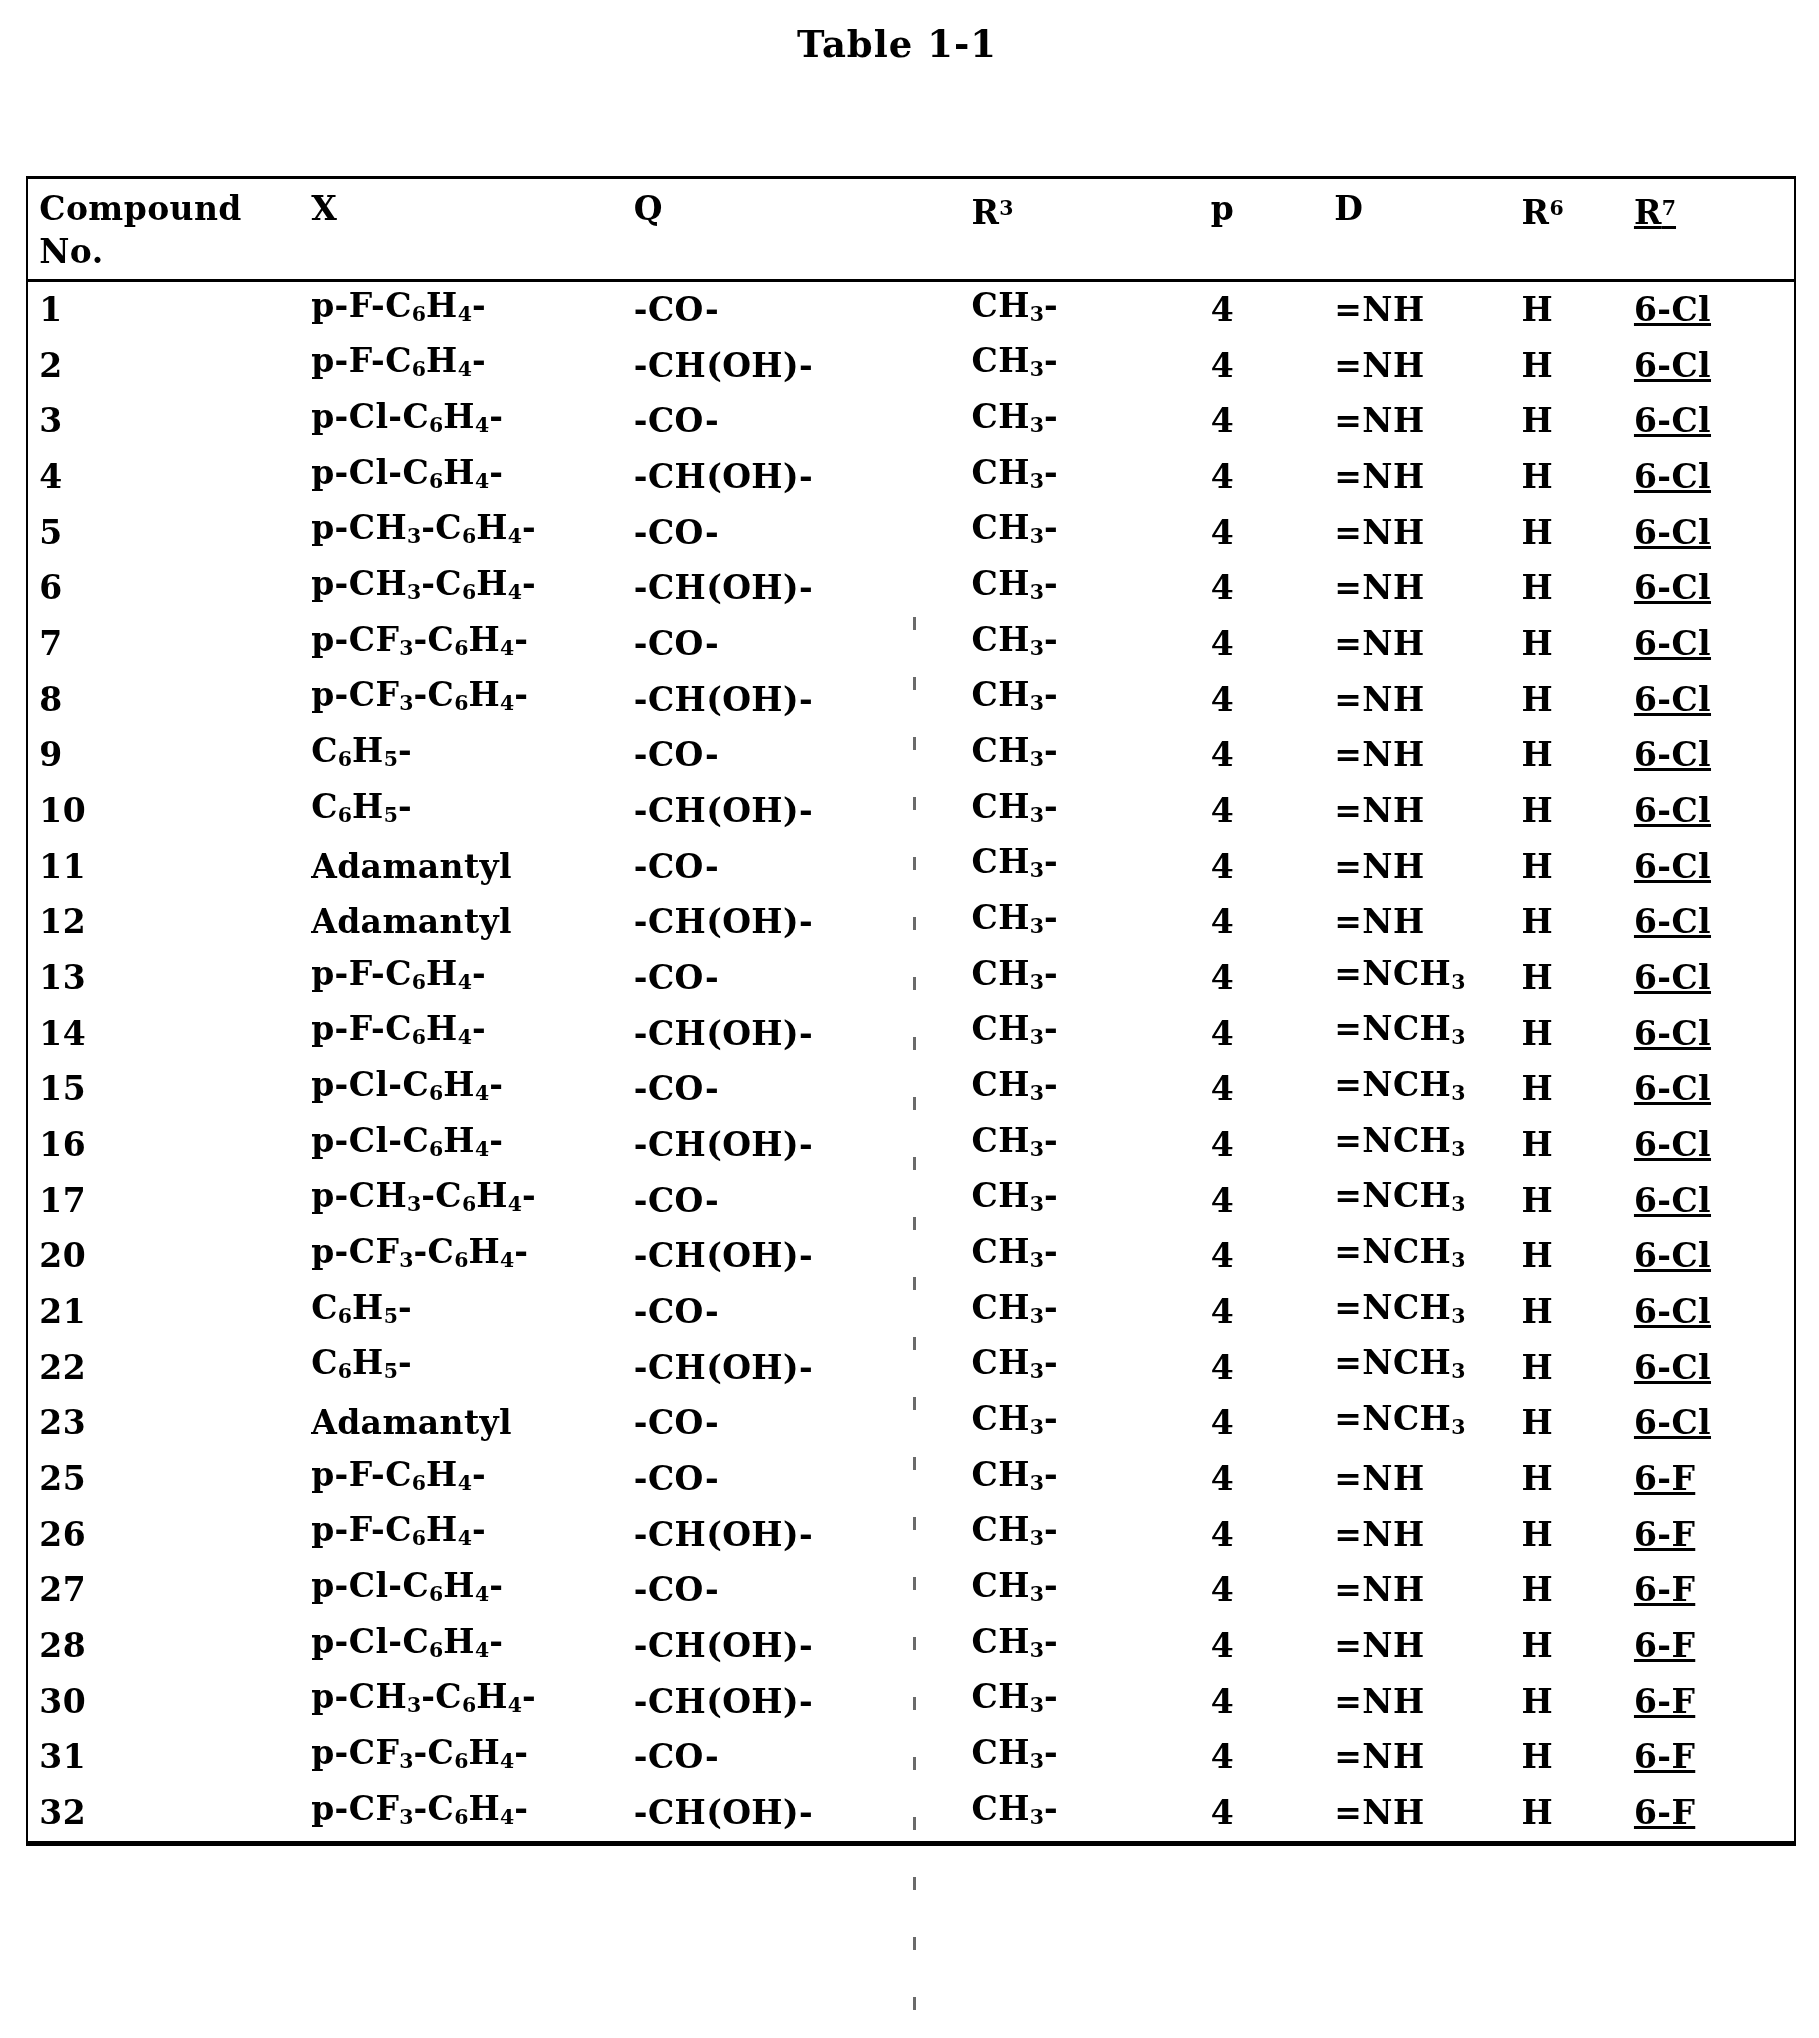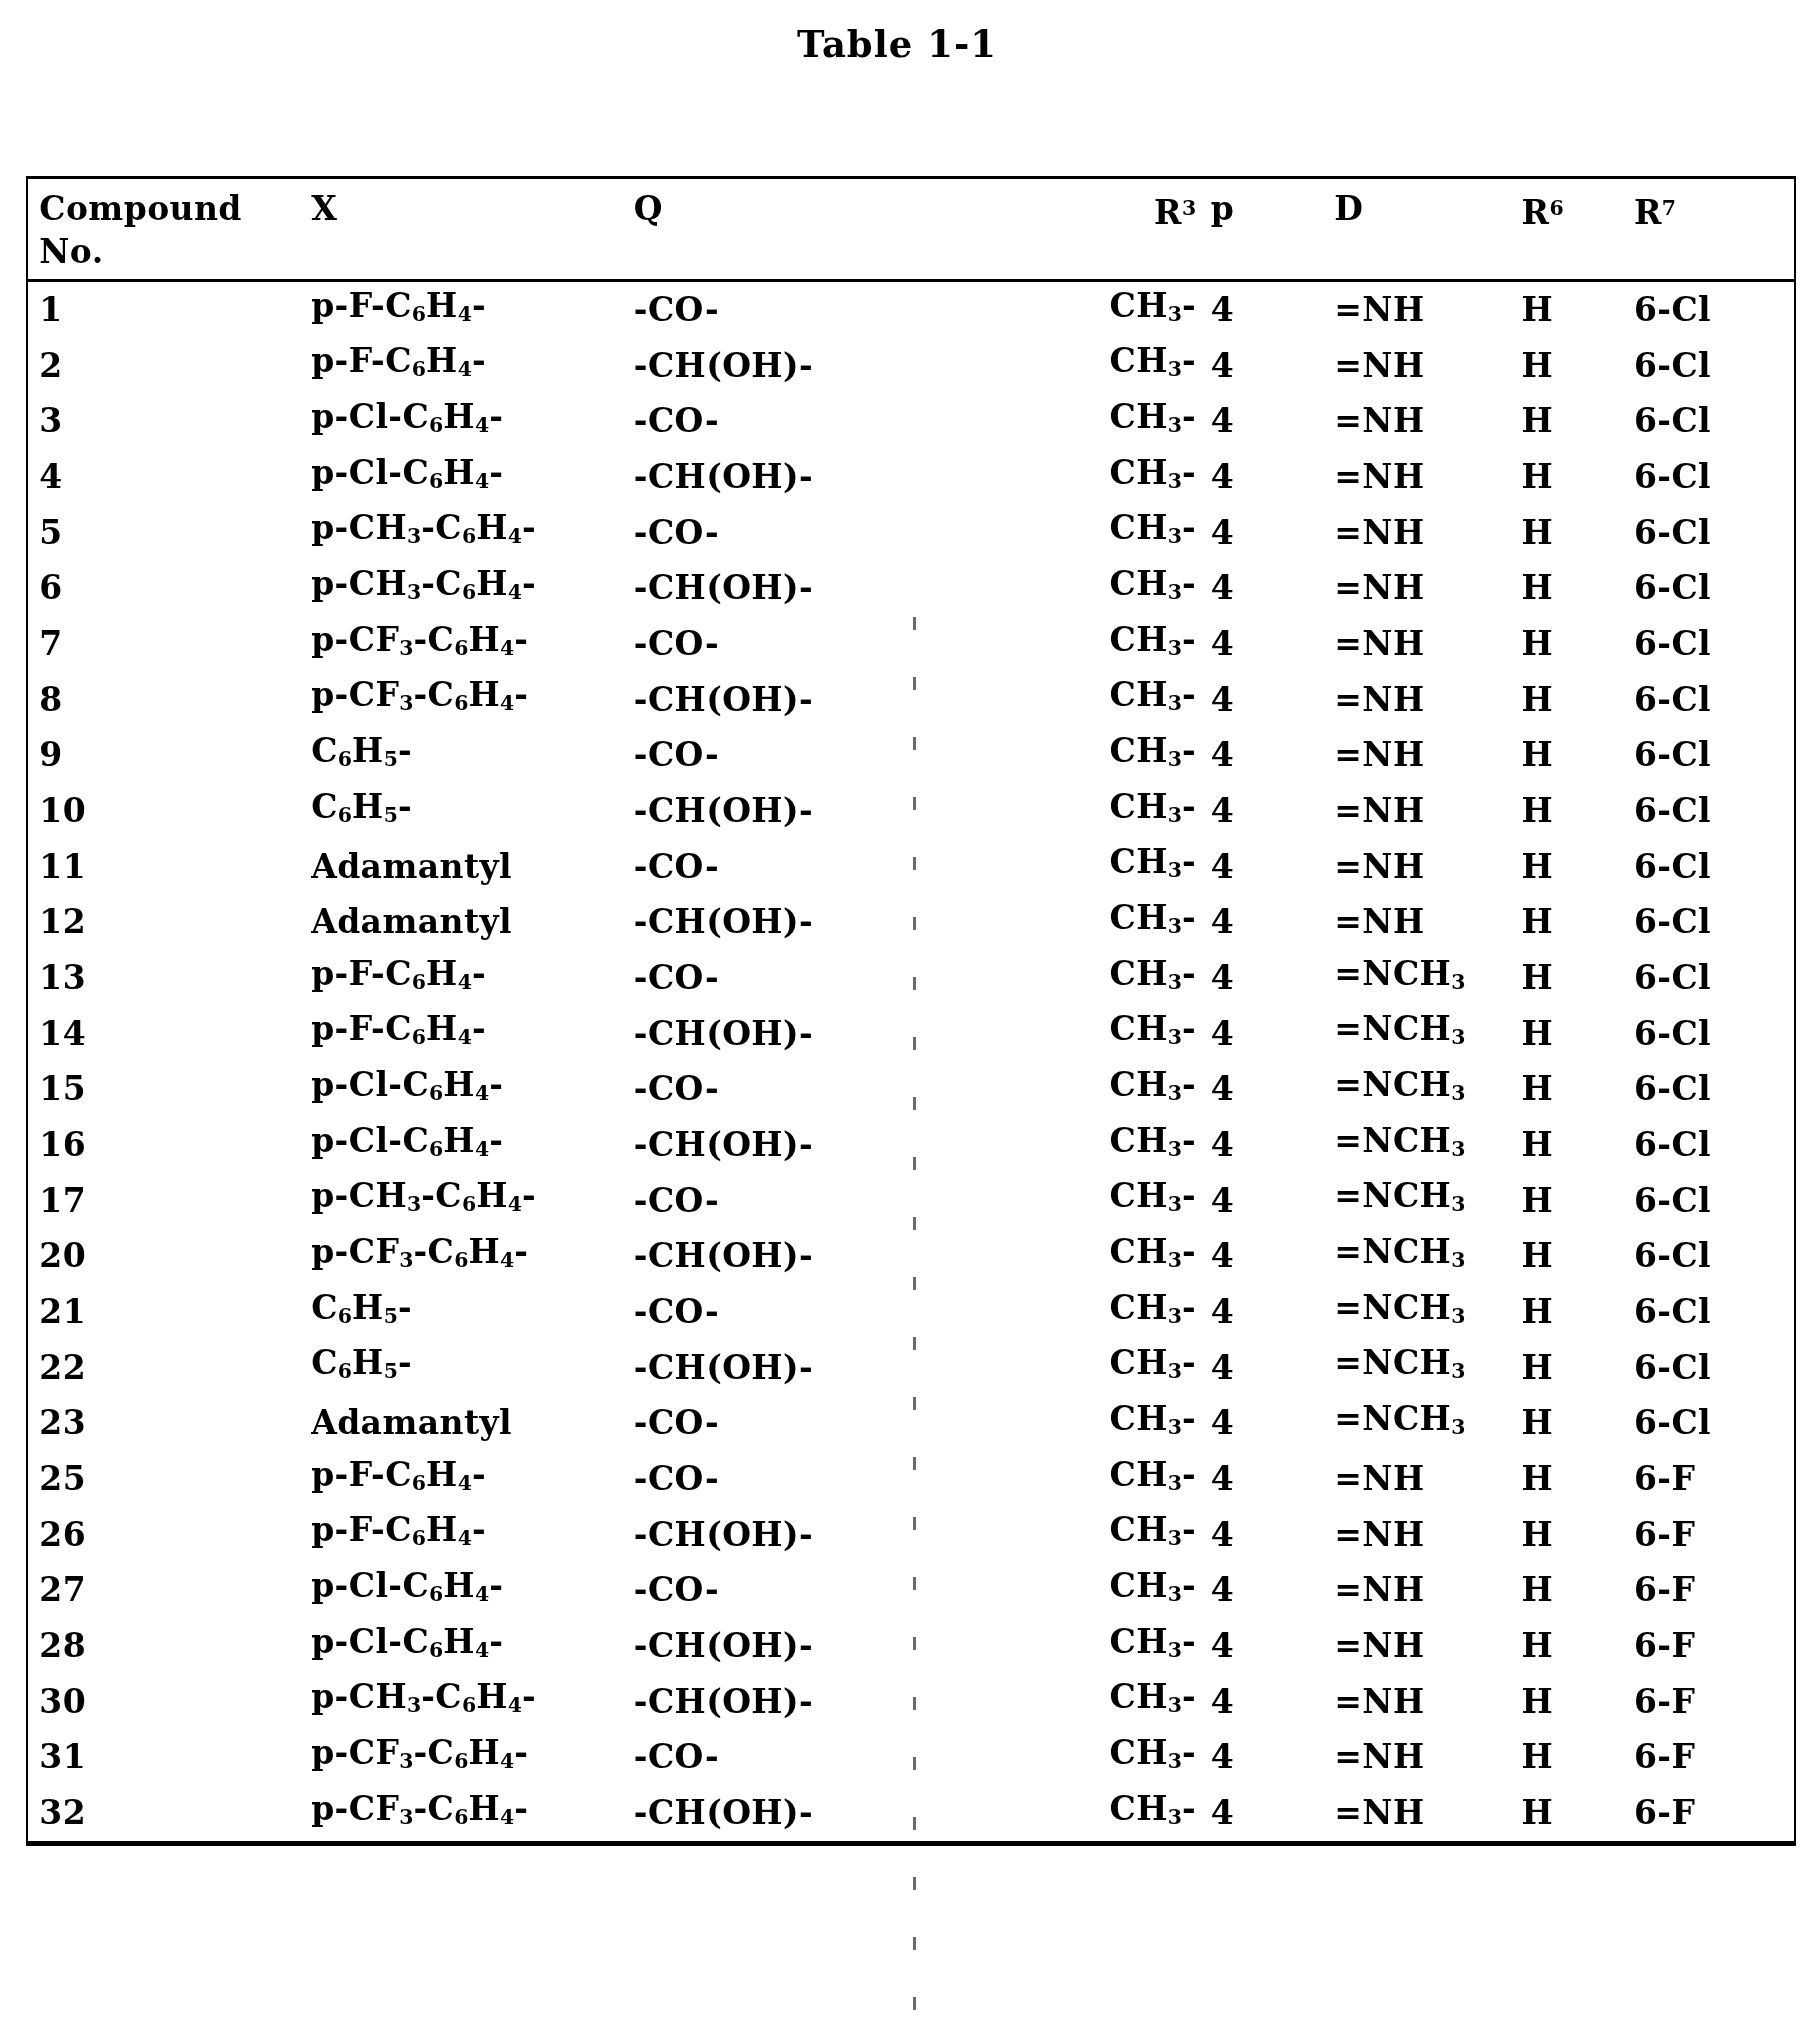--- a/index.html
+++ b/index.html
@@ -47,25 +47,25 @@
     height:47px;
     line-height:47px;
     white-space:nowrap;
     overflow:visible;
     font-weight:700;
     padding-top:0;padding-bottom:0;
   }
   .c0{padding-left:11.8px;margin-left:25px;}
   .c1{padding-left:0px;}
   .c2{padding-left:2px;}
-  .c3{padding-left:3.9px;text-align:right;}
+  .c3{padding-left:3.9px;}
   .c4{padding-left:13.7px;}
   .c5{padding-left:6.9px;}
   .c6{padding-left:9.8px;}
-  .c7{padding-left:5.9px;}
+  .c7{padding-left:5.9px;text-decoration:underline;}
   sub{font-size:0.62em;vertical-align:-0.18em;letter-spacing:0;}
   sup{font-size:0.62em;vertical-align:0.45em;letter-spacing:0;}
   .scan-dash{
     position:absolute;
     left:913px;top:617px;
     width:2.9px;height:1421px;
     background:repeating-linear-gradient(180deg,#1a1a1a 0 12.7px,transparent 12.7px 60px);
     opacity:0.65;
     pointer-events:none;
   }

